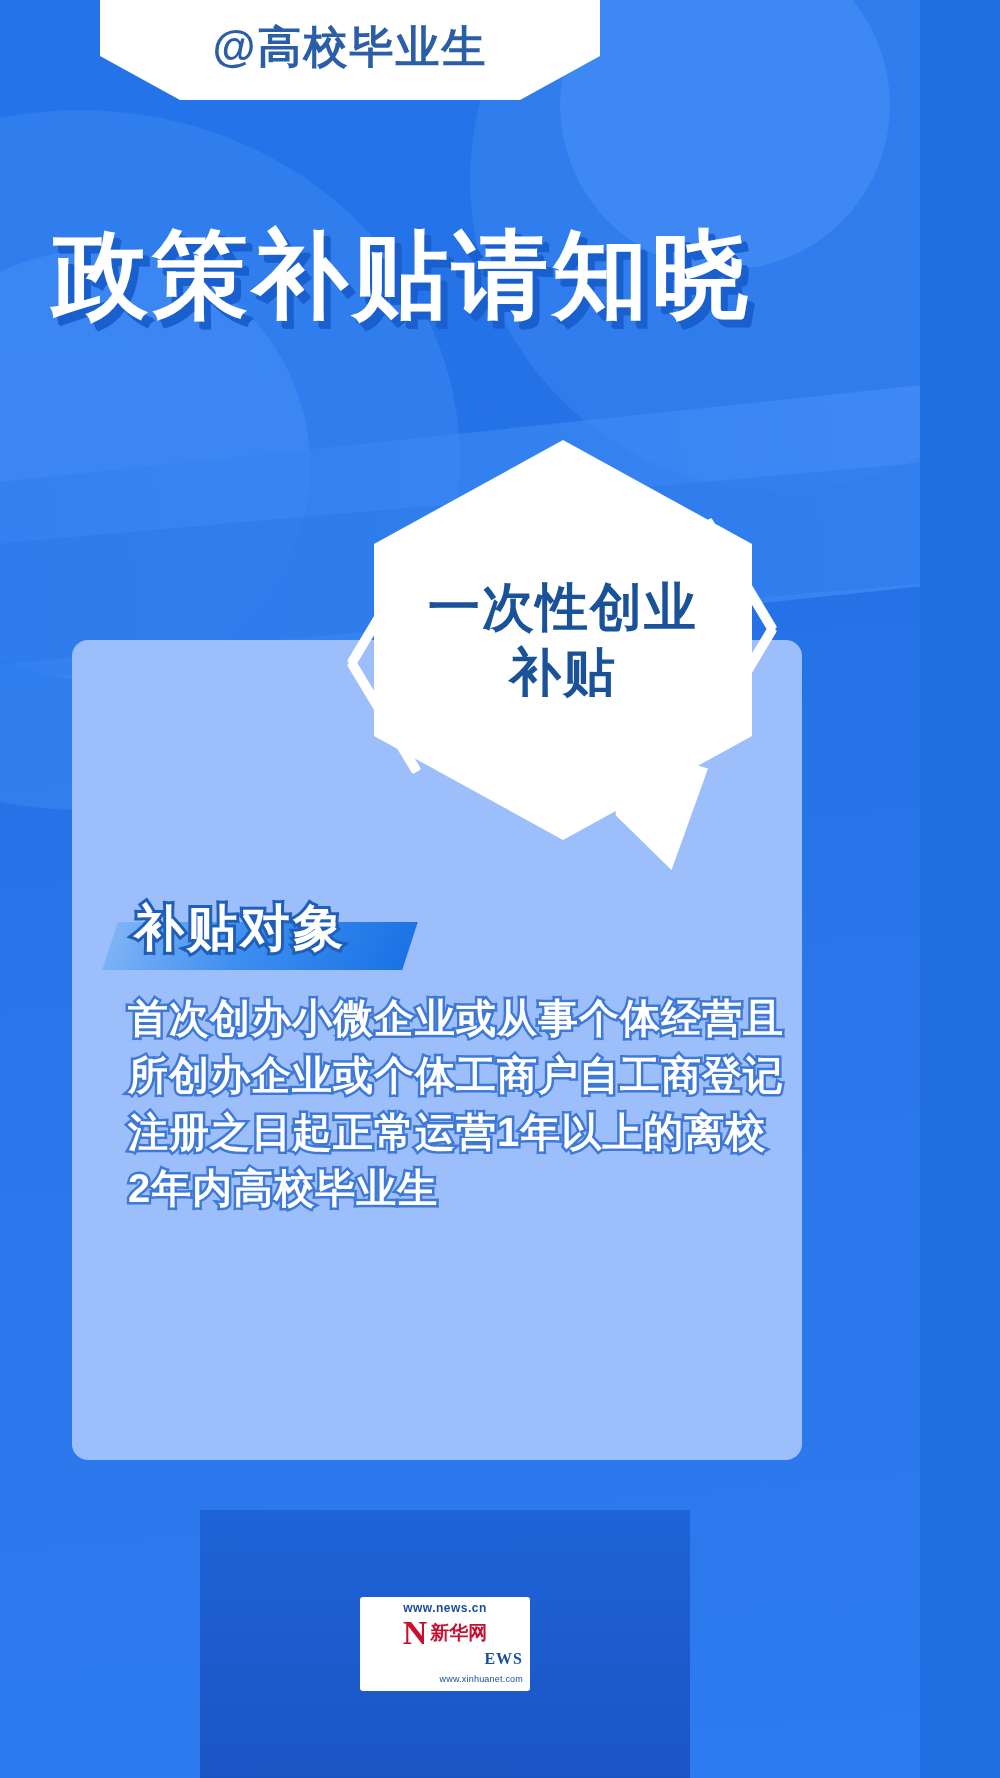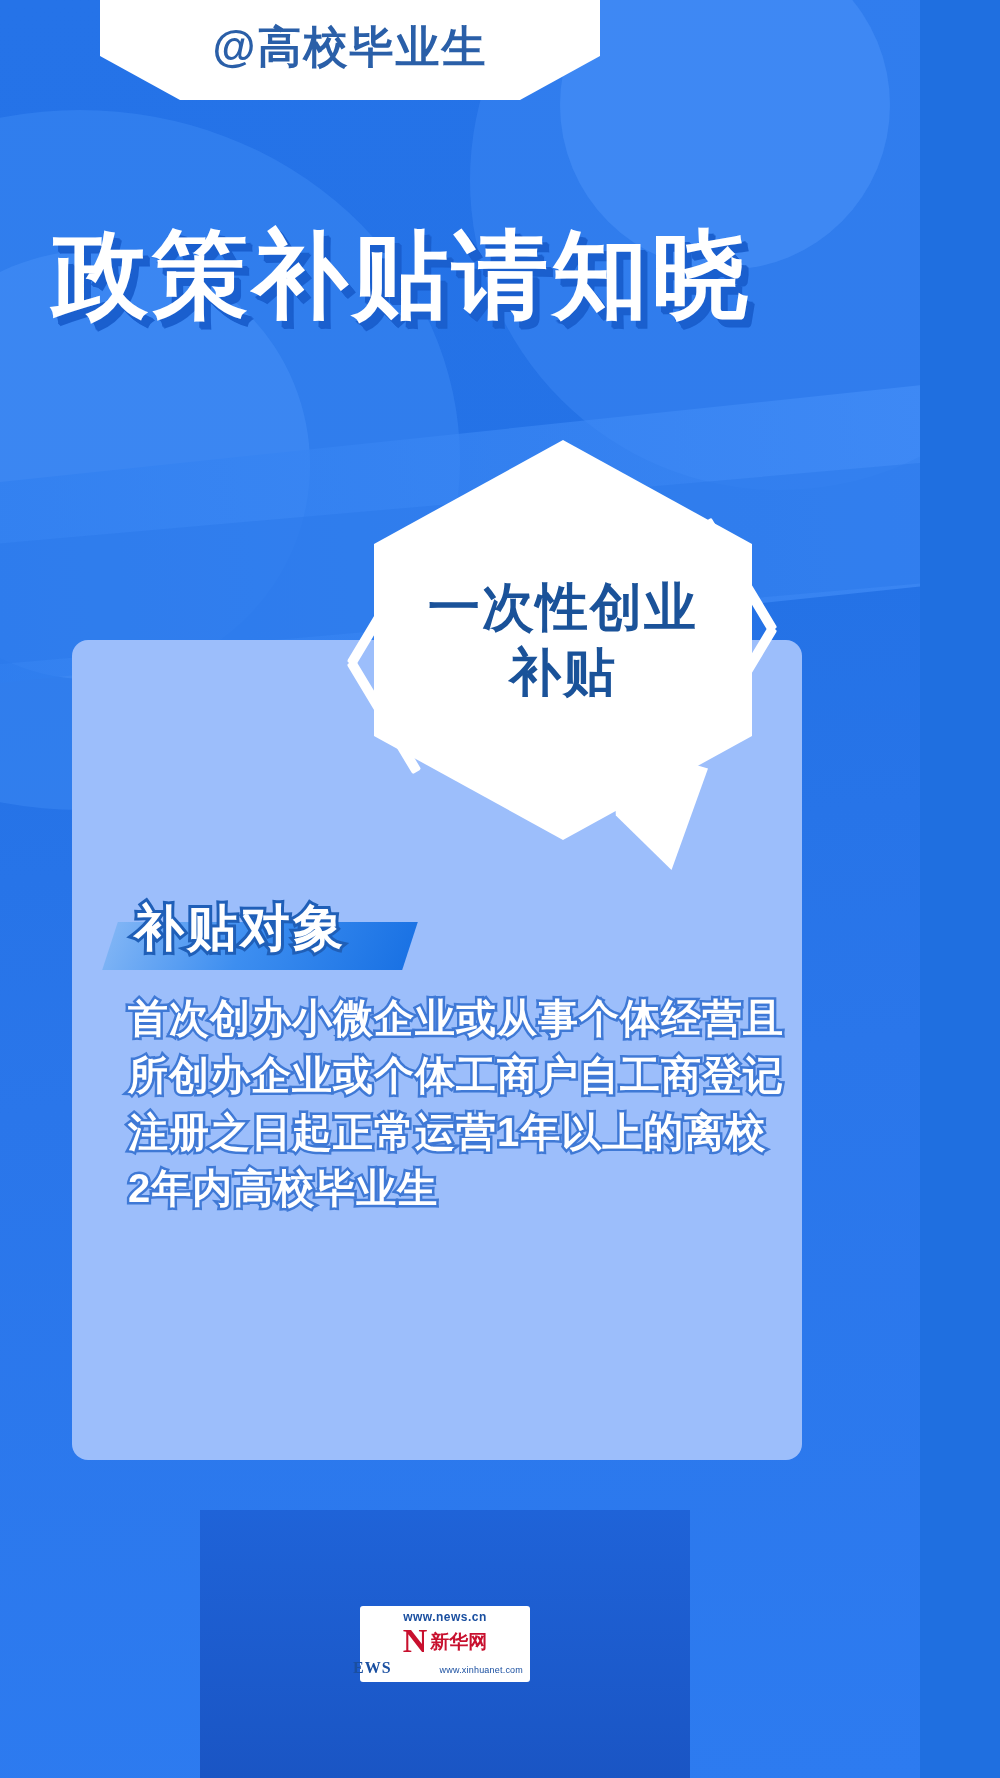--- a/index.html
+++ b/index.html
@@ -179,21 +179,21 @@
     letter-spacing:0px;
   }
   .logo-ews {
     font-size:16px; font-weight:bold; color:#1a4fa0;
     font-family:"Liberation Serif",serif; letter-spacing:1px; line-height:1;
   }
   .logo-url-bot {
     font-size:9px; color:#1a4fa0; line-height:1.1; letter-spacing:.2px;padding-left:48px;
   }
   .logo-lower {
-    display:flex; align-items:flex-end; justify-content:flex-end; gap:0;
+    display:flex; align-items:flex-end; justify-content:flex-start; gap:8px;flex-direction:column;
   }
 </style>
 </head>
 <body>
 
 <div class="poster">
 
   <div class="bg-blob-a"></div>
   <div class="bg-blob-b"></div>
   <div class="bg-blob-c"></div>

